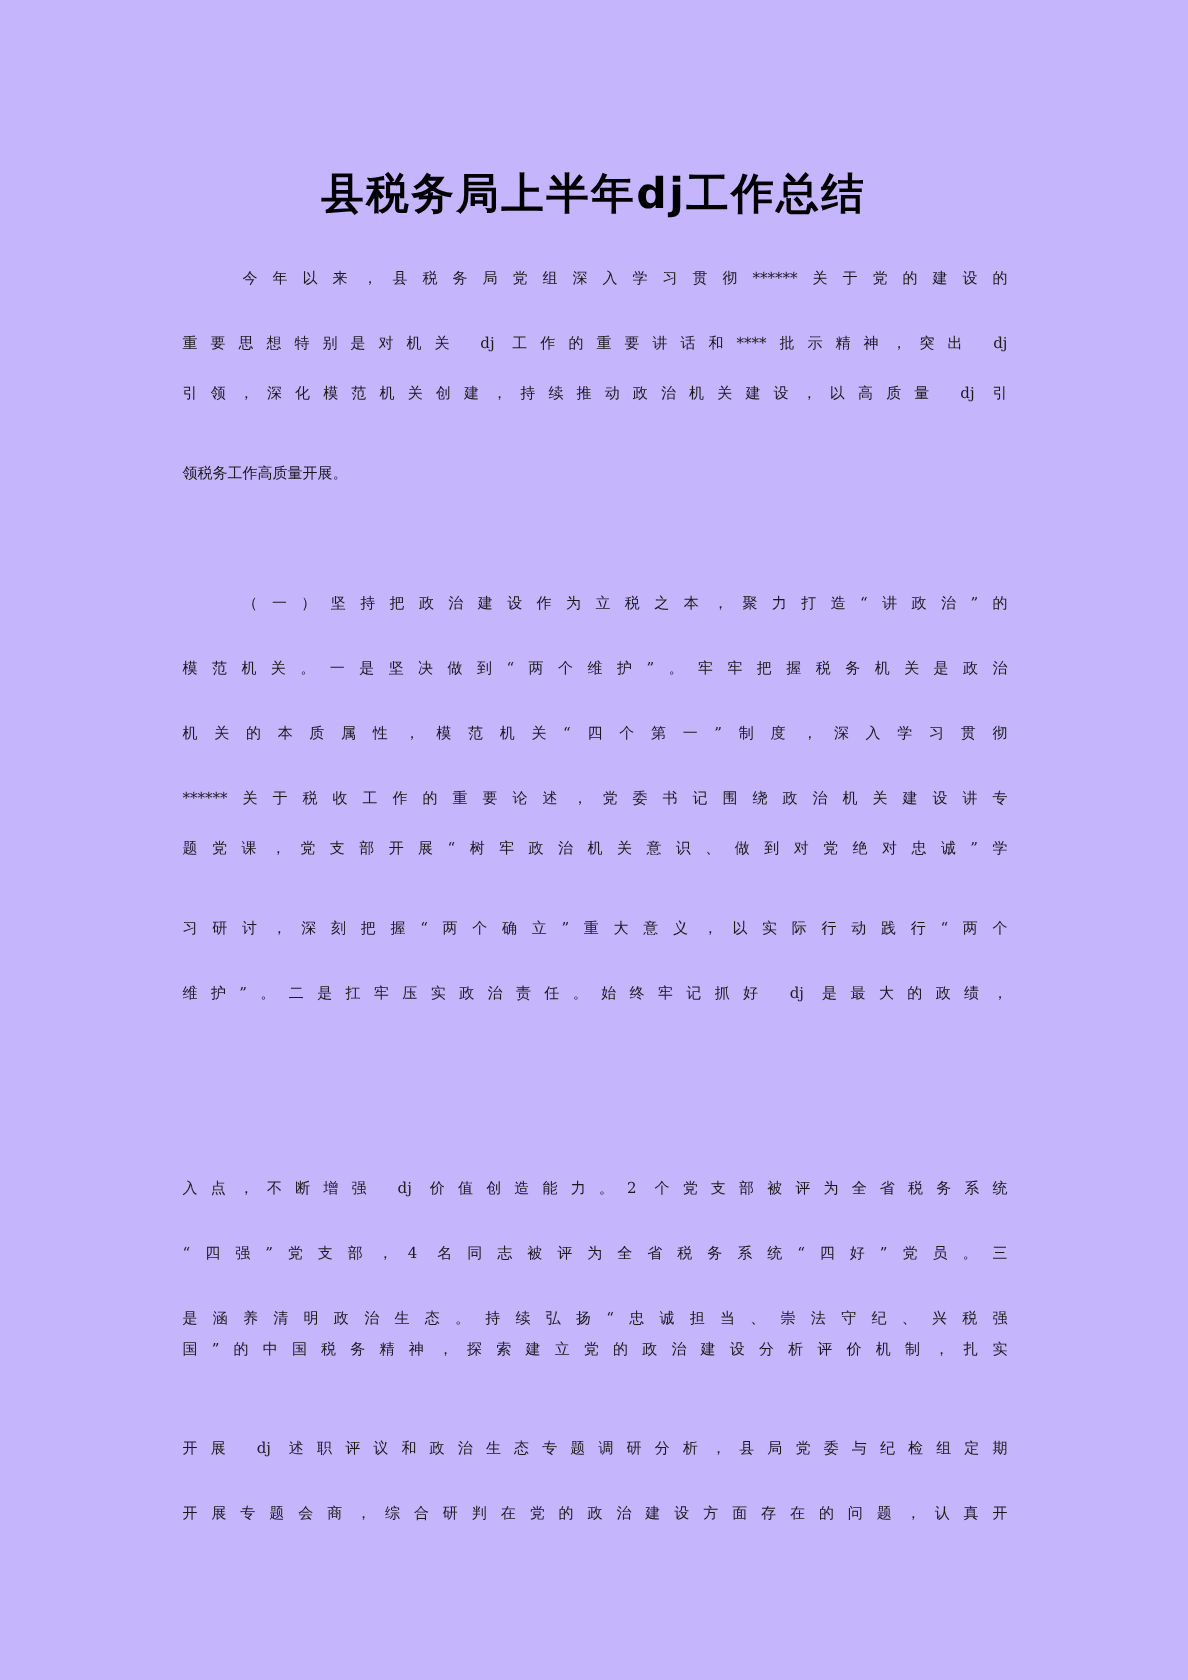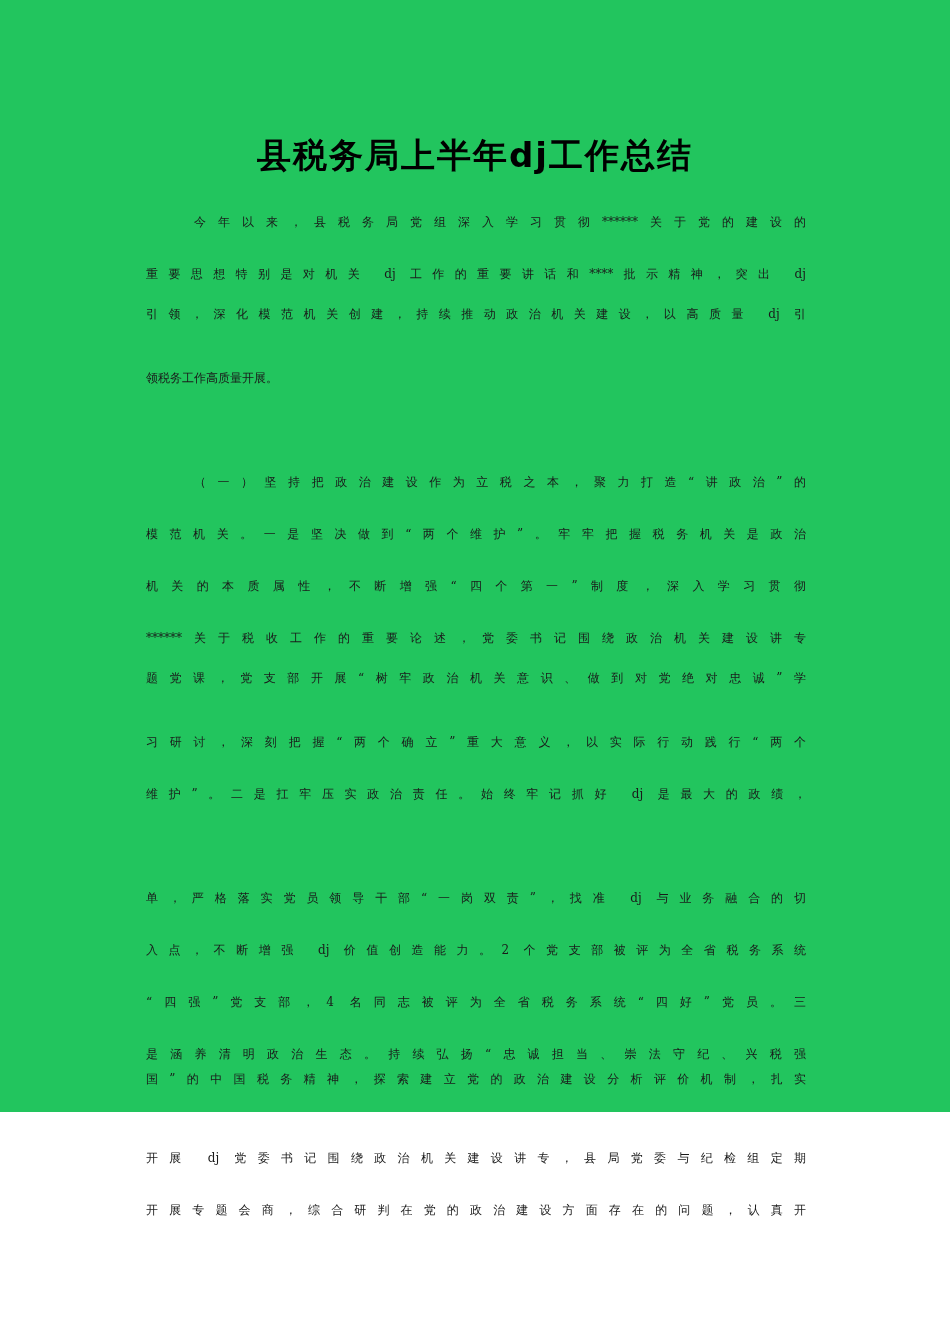--- a/index.html
+++ b/index.html
@@ -1,18 +1,18 @@
 <!DOCTYPE html>
 <html><head>
 <meta charset="utf-8">
 <style>
   html, body { margin: 0; padding: 0; background: #ffffff; }
   body { width: 950px; height: 1344px; position: relative; overflow: hidden;
          font-family: "DejaVu Serif", "Liberation Serif", serif; color: #111; }
-  .page { position: absolute; left: 0; top: 0; width: 950px; height: 1112px; background: #22c55e; }
+  .page { position: absolute; left: 0; top: 0; width: 950px; height: 1344px; background: #c4b5fd; }
   .title { position: absolute; left: 0; width: 950px; top: 130px; text-align: center;
            font-family: "DejaVu Sans", "Liberation Sans", sans-serif; font-weight: bold;
            font-size: 34px; letter-spacing: 2px; line-height: 50px; color: #000; }
   .line { position: absolute; left: 146px; width: 660px; height: 52px; line-height: 52px;
           font-size: 12px; white-space: nowrap; text-align: justify; text-align-last: justify;
           color: #1a1a1a; }
   .line.last { text-align-last: left; font-family: Liberation Serif, serif; }
   .line.indent { left: 194px; width: 612px; }
   .heading { position: absolute; left: 194px; height: 52px; line-height: 52px;
              font-family: "DejaVu Sans", "Liberation Sans", sans-serif; font-weight: bold;
@@ -25,25 +25,24 @@
   <div class="title">县税务局上半年dj工作总结</div>
 
   <div class="line indent" style="top:196px">今年以来，县税务局党组深入学习贯彻******关于党的建设的</div>
   <div class="line" style="top:248px">重要思想特别是对机关 dj 工作的重要讲话和****批示精神，突出 dj</div>
   <div class="line" style="top:288px">引领，深化模范机关创建，持续推动政治机关建设，以高质量 dj 引</div>
   <div class="line last" style="top:352px">领税务工作高质量开展。</div>
 
 
   <div class="line indent" style="top:456px">（一）坚持把政治建设作为立税之本，聚力打造“讲政治”的</div>
   <div class="line" style="top:508px">模范机关。一是坚决做到“两个维护”。牢牢把握税务机关是政治</div>
-  <div class="line" style="top:560px">机关的本质属性，不断增强“四个第一”制度，深入学习贯彻</div>
+  <div class="line" style="top:560px">机关的本质属性，模范机关“四个第一”制度，深入学习贯彻</div>
   <div class="line" style="top:612px">******关于税收工作的重要论述，党委书记围绕政治机关建设讲专</div>
   <div class="line" style="top:652px">题党课，党支部开展“树牢政治机关意识、做到对党绝对忠诚”学</div>
   <div class="line" style="top:716px">习研讨，深刻把握“两个确立”重大意义，以实际行动践行“两个</div>
   <div class="line" style="top:768px">维护”。二是扛牢压实政治责任。始终牢记抓好 dj 是最大的政绩，</div>
-  <div class="line" style="top:872px">单，严格落实党员领导干部“一岗双责”，找准 dj 与业务融合的切</div>
   <div class="line" style="top:924px">入点，不断增强 dj 价值创造能力。2 个党支部被评为全省税务系统</div>
   <div class="line" style="top:976px">“四强”党支部，4 名同志被评为全省税务系统“四好”党员。三</div>
   <div class="line" style="top:1028px">是涵养清明政治生态。持续弘扬“忠诚担当、崇法守纪、兴税强</div>
   <div class="line" style="top:1053px">国”的中国税务精神，探索建立党的政治建设分析评价机制，扎实</div>
-  <div class="line" style="top:1132px">开展 dj 党委书记围绕政治机关建设讲专，县局党委与纪检组定期</div>
+  <div class="line" style="top:1132px">开展 dj 述职评议和政治生态专题调研分析，县局党委与纪检组定期</div>
   <div class="line" style="top:1184px">开展专题会商，综合研判在党的政治建设方面存在的问题，认真开</div>
 </div>
 
 </body></html>

